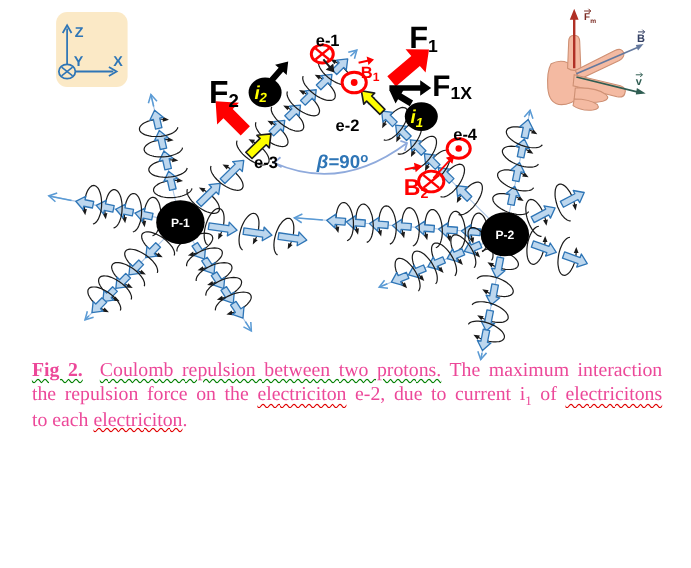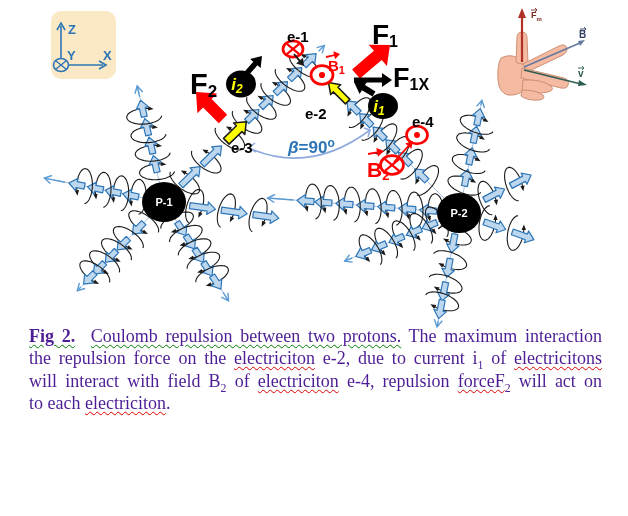--- a/index.html
+++ b/index.html
@@ -1,17 +1,17 @@
 <!DOCTYPE html>
 <html><head><meta charset="utf-8">
 <style>
 html,body{margin:0;padding:0;background:#fff;width:628px;height:516px;overflow:hidden}
 .cap{position:absolute;left:29px;top:325px;width:573px;
  font-family:"Liberation Serif",serif;font-size:18px;line-height:22.3px;
- color:#4c1d95}
+ color:#ec4899}
 .jl{text-align:justify;text-align-last:justify}
 .cap sub{font-size:0.66em;line-height:0}
 .sp{text-decoration:underline wavy #E00000;text-decoration-thickness:1px;text-underline-offset:2px}
 .gr{text-decoration:underline wavy #008000;text-decoration-thickness:1px;text-underline-offset:2px}
 </style></head>
 <body>
 <svg width="628" height="330" viewBox="0 0 628 330" style="position:absolute;top:0;left:0">
     <line x1="159.5" y1="182.5" x2="137.2" y2="86.0" stroke="#A9C4E4" stroke-width="1"></line>
     <path d="M 174.5,171.3 L 174.2,172.3 L 173.7,173.2 L 172.9,174.2 L 171.8,175.1 L 170.5,176.0 L 169.0,176.8 L 167.3,177.5 L 165.4,178.2 L 163.4,178.7 L 161.3,179.1 L 159.2,179.4 L 157.0,179.6 L 154.8,179.7 L 152.6,179.6 L 150.5,179.4 L 148.5,179.1 L 146.6,178.7 L 145.0,178.1 L 143.5,177.5 L 142.2,176.7 L 141.1,175.9 L 140.4,175.0 L 139.8,174.1 L 139.6,173.1 L 139.6,172.2 L 139.9,171.2 L 140.5,170.2 L 141.4,169.2 L 142.5,168.3 L 143.8,167.4 L 145.3,166.6 L 147.1,165.9 L 149.0,165.3 L 151.0,164.8 L 153.1,164.4 L 155.3,164.1 L 157.5,164.0 L 159.7,163.9 L 161.8,164.0 L 163.9,164.2" fill="none" stroke="#1a1a1a" stroke-width="1.1"></path>
     <polygon points="166.4,164.5 160.7,166.1 161.2,161.7" fill="#1a1a1a"></polygon>
@@ -284,14 +284,13 @@
     <text x="531" y="18" font-family="Liberation Sans, sans-serif" font-size="9" font-weight="bold" fill="#7B2A22" text-anchor="start">F<tspan font-size="6" dy="3">m</tspan></text>
     <path d="M 531,10 L 537,10 M 535,8 L 537,10 L 535,12" stroke="#7B2A22" stroke-width="0.9" fill="none"></path>
     <text x="579" y="38" font-family="Liberation Sans, sans-serif" font-size="10" font-weight="bold" fill="#333F63" text-anchor="start">B</text>
     <path d="M 580,29 L 586,29 M 584,27 L 586,29 L 584,31" stroke="#333F63" stroke-width="0.9" fill="none"></path>
     <text x="578" y="77" font-family="Liberation Sans, sans-serif" font-size="10" font-weight="bold" fill="#2F5D52" text-anchor="start">v</text>
     <path d="M 578,68 L 584,68 M 582,66 L 584,68 L 582,70" stroke="#2F5D52" stroke-width="0.9" fill="none"></path>
   </svg>
 <div class="cap">
 <div class="jl"><span class="gr"><b>Fig 2.</b></span>&nbsp; <span class="gr">Coulomb repulsion between two protons.</span> The maximum interaction</div>
 <div class="jl">the repulsion force on the <span class="sp">electriciton</span> e-2, due to current i<sub>1</sub> of <span class="sp">electricitons</span></div>
-<div class="jl">will interact with field B<sub>2</sub> of <span class="sp">electriciton</span> e-4, repulsion <span class="sp">forceF<sub>2</sub></span> will act on</div>
 <div>to each <span class="sp">electriciton</span>.</div>
 </div>
 </body></html>

